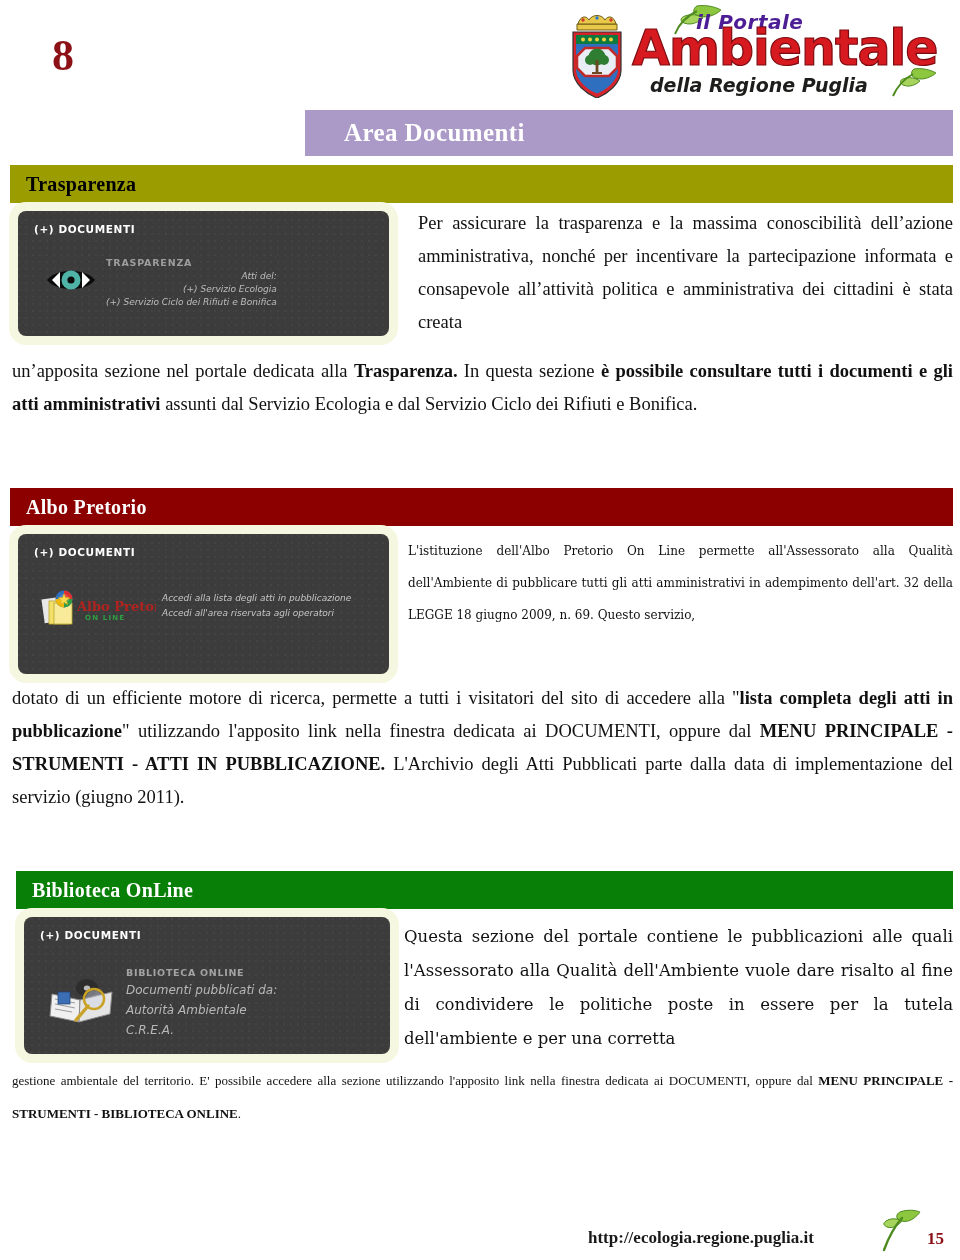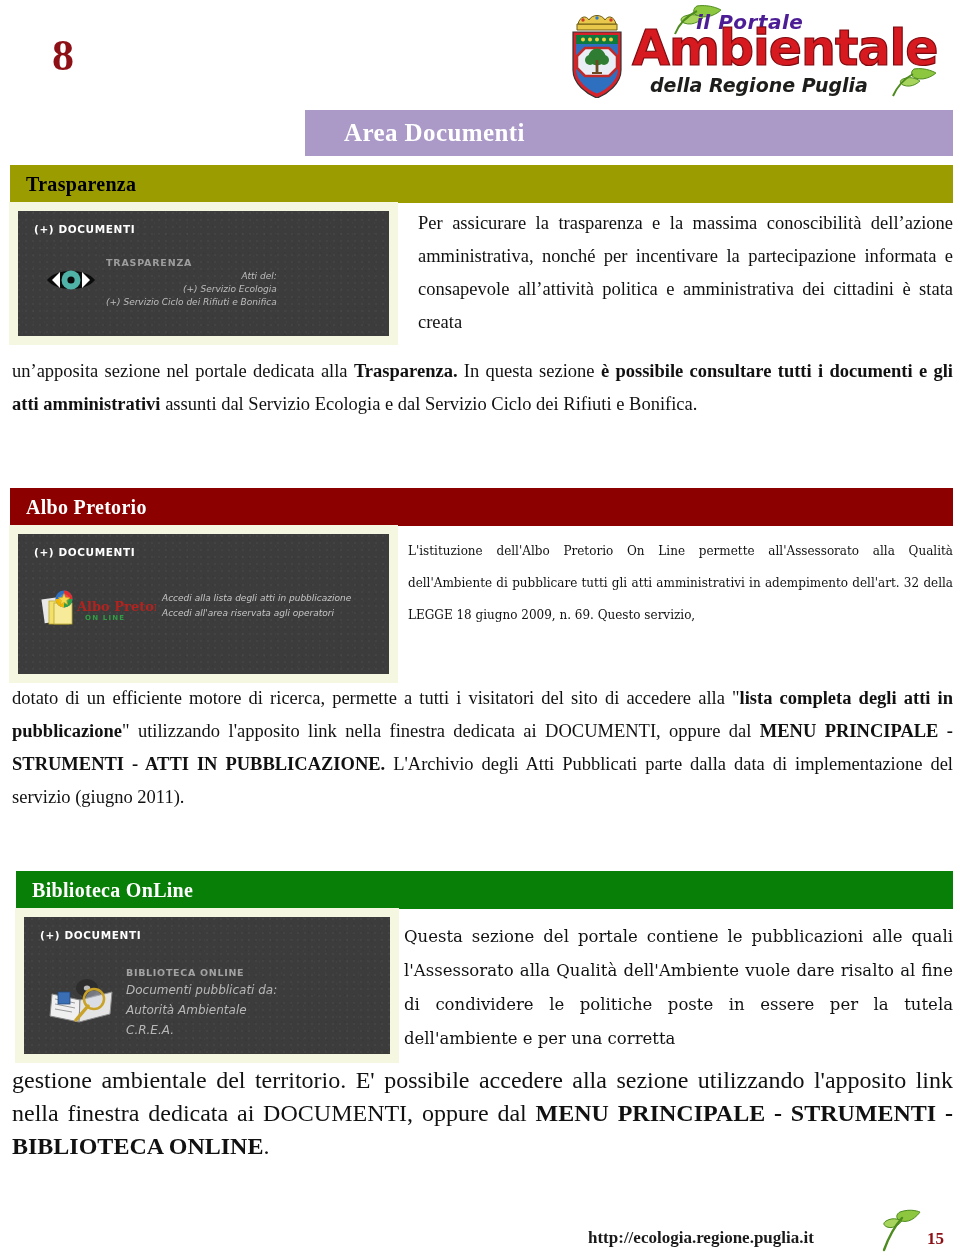--- a/index.html
+++ b/index.html
@@ -93,20 +93,21 @@
   .shot {
     position: absolute;
     background: #3c3c3c;
     background-image:
       radial-gradient(circle at 12% 28%, rgba(255,255,255,.035) 0 1px, transparent 1px),
       radial-gradient(circle at 63% 71%, rgba(0,0,0,.05) 0 1px, transparent 1px),
       radial-gradient(circle at 41% 9%, rgba(255,255,255,.025) 0 1px, transparent 1px);
     background-size: 7px 7px, 9px 9px, 11px 11px;
     box-shadow: 0 0 0 9px #f6f7e0, 1px 2px 5px rgba(0,0,0,.45);
     overflow: hidden;
+    border-radius: 8px;
   }
   .shot-label {
     position: absolute; left: 16px; top: 12px;
     font-family: "DejaVu Sans", sans-serif;
     font-weight: bold; font-size: 10.5px; color: #ffffff;
     letter-spacing: 0.6px;
   }
 
   .shot-trasparenza { left: 18px; top: 211px; width: 371px; height: 125px; }
   .shot-albo        { left: 18px; top: 534px; width: 371px; height: 140px; }
@@ -179,21 +180,21 @@
   }
 
   .p-bibl-top {
     left: 404px; top: 920px; width: 549px;
     font-family: "DejaVu Serif", serif;
     font-size: 16.5px; line-height: 34px;
   }
   .p-bibl-rest {
     left: 12px; top: 1064px; width: 941px;
     font-family: "Liberation Serif", serif;
-    font-size: 24px; line-height: 33px;
+    font-size: 13px; line-height: 33px;
   }
 
   b.bold { font-weight: bold; }
 
   
   .footer-url {
     position: absolute; left: 588px; top: 1228px;
     font-family: "Liberation Serif", serif;
     font-weight: bold; font-size: 17px; color: #1a1a1a;
   }

